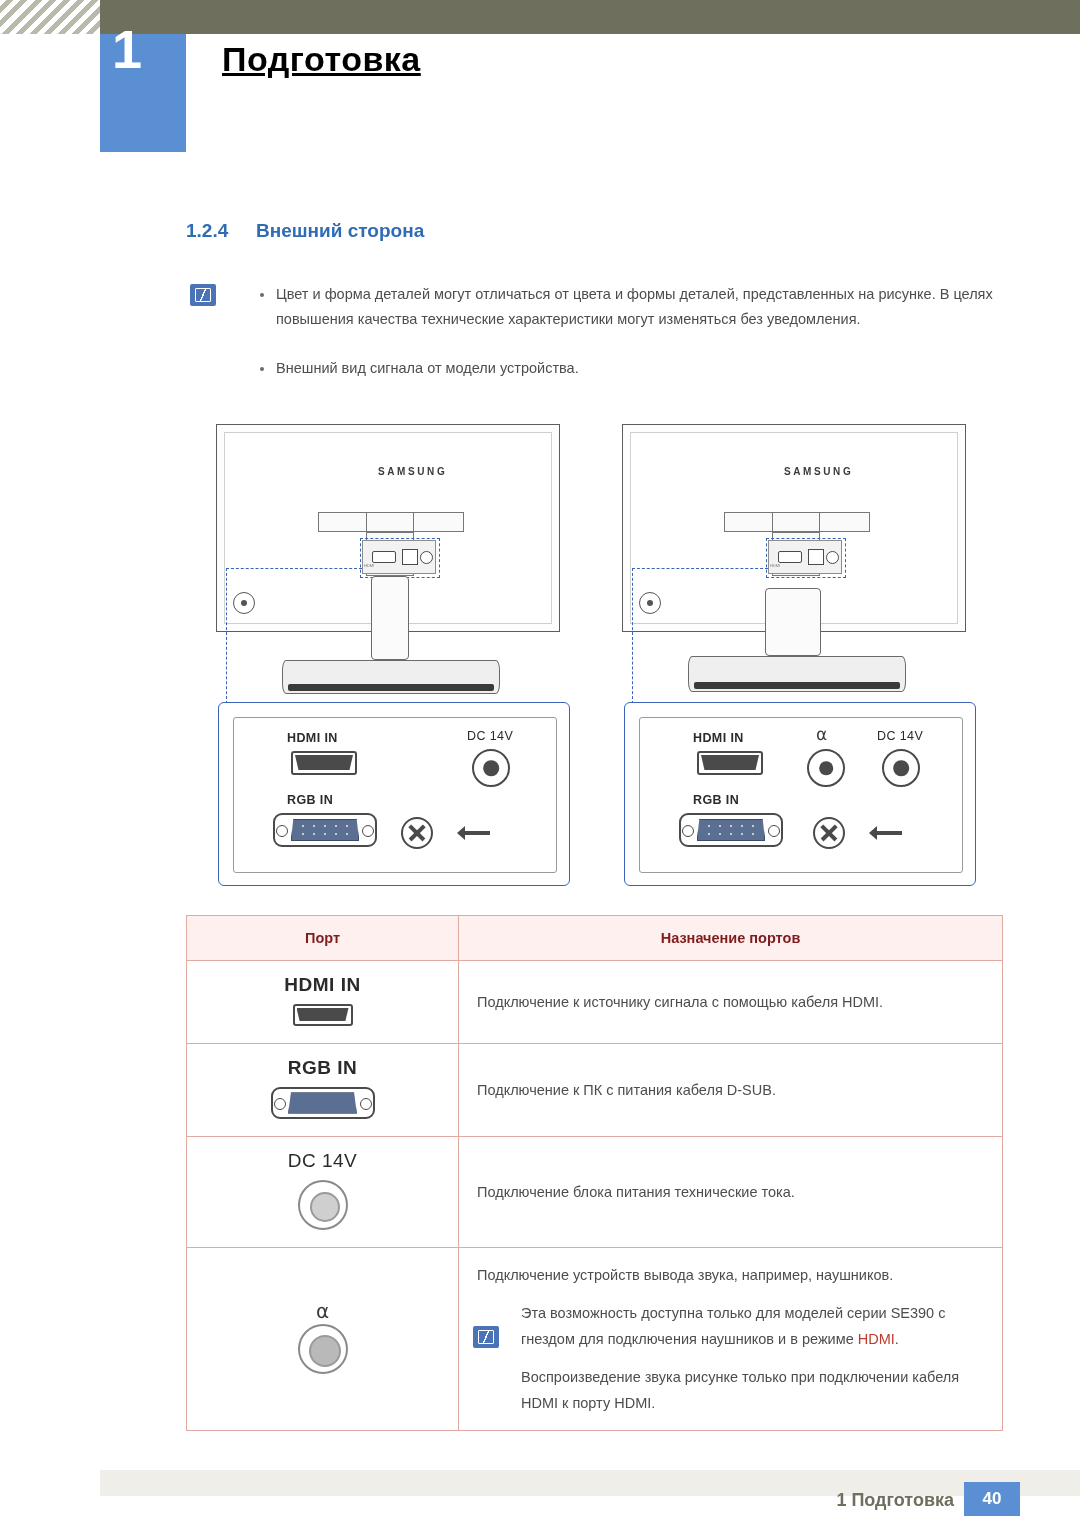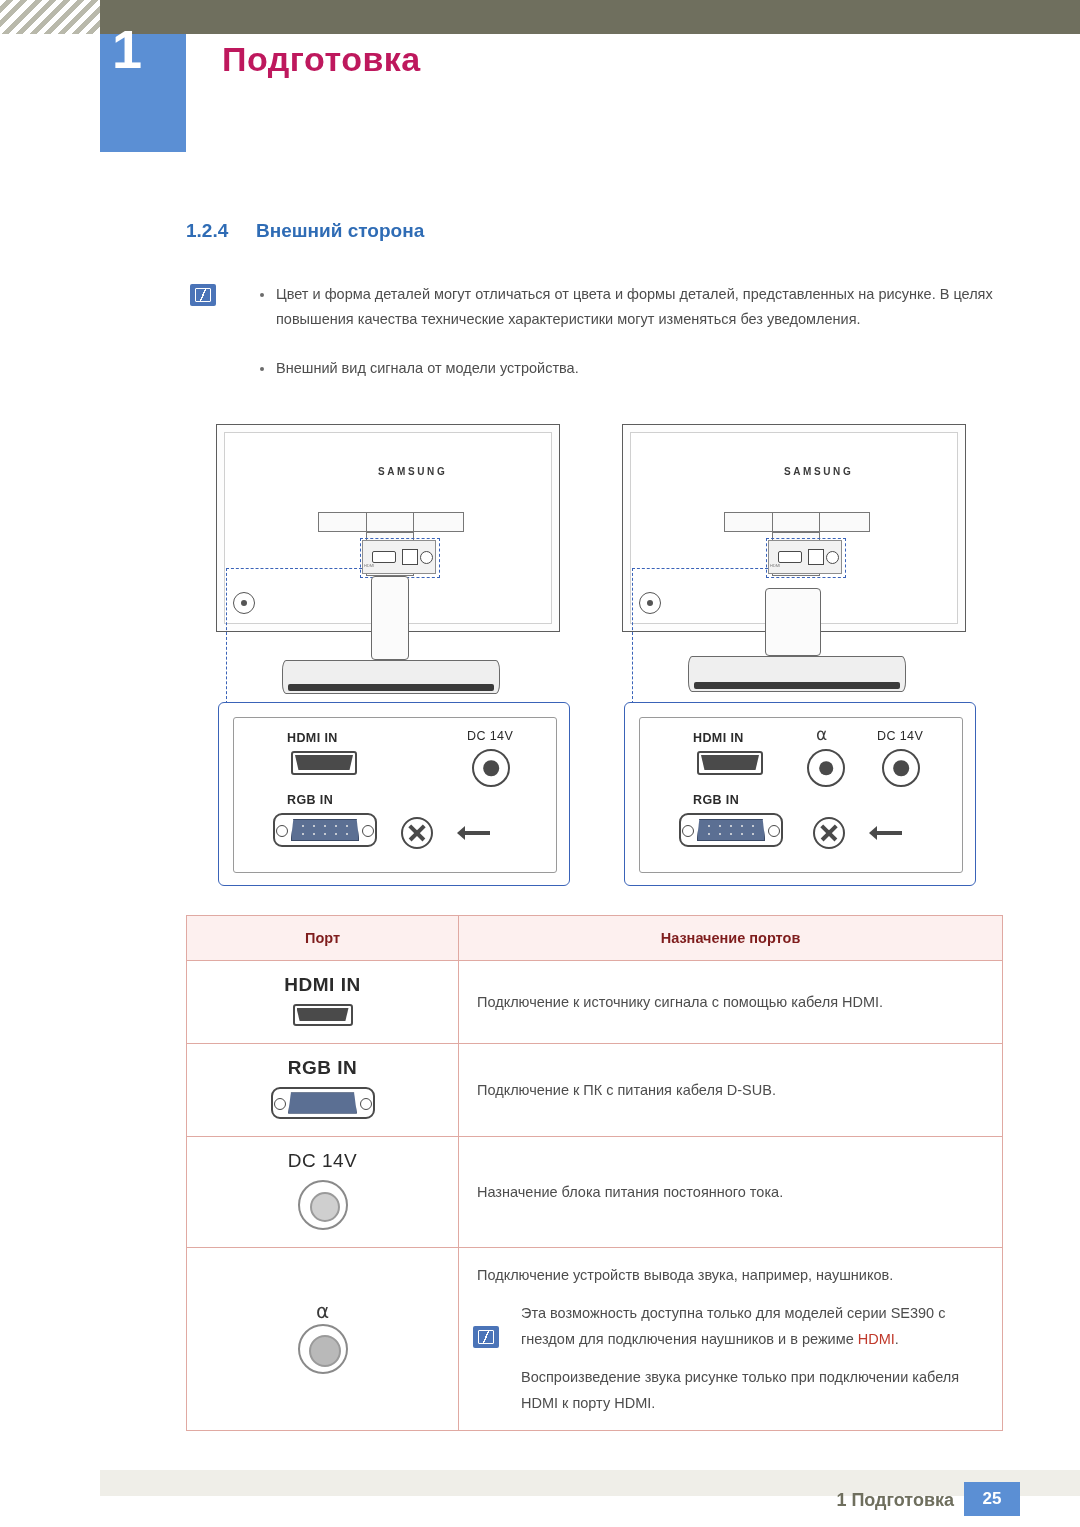--- a/index.html
+++ b/index.html
@@ -47,24 +47,25 @@
     left: 112px;
     color: #ffffff;
     font-size: 54px;
     font-weight: bold;
     line-height: 1;
   }
   .chapter-title {
     position: absolute;
     top: 40px;
     left: 222px;
-    color: #be185d;
+    color: #000000;
     font-size: 34px;
     font-weight: bold;
     letter-spacing: 0.5px;
+    text-decoration: underline;
   }
 
   
   .sect-num {
     position: absolute;
     top: 220px;
     left: 186px;
     color: #2f6cb5;
     font-size: 19px;
     font-weight: bold;
@@ -610,21 +611,21 @@
 
     <tr>
       <td class="port-cell">
         <span class="port-name dc">DC 14V</span>
         <span class="port-fig">
           <span style="position:relative; display:inline-block; width:46px; height:46px; border:2.5px solid #8a8a8a; border-radius:50%; background:#fff;">
             <span style="position:absolute; left:50%; top:50%; width:26px; height:26px; margin:-13px 0 0 -13px; border:2px solid #9a9a9a; border-radius:50%; background:#cfcfcf;"></span>
           </span>
         </span>
       </td>
-      <td class="desc-cell">Назначение блока питания постоянного тока.</td>
+      <td class="desc-cell">Подключение блока питания технические тока.</td>
     </tr>
 
     <tr>
       <td class="port-cell">
         <span class="port-fig">
           <span style="display:block; font-size:20px; color:#3a3a3a; line-height:22px; margin-bottom:2px;">⍺</span>
           <span style="position:relative; display:inline-block; width:46px; height:46px; border:2.5px solid #8a8a8a; border-radius:50%; background:#fff;">
             <span style="position:absolute; left:50%; top:50%; width:28px; height:28px; margin:-14px 0 0 -14px; border:2px solid #9a9a9a; border-radius:50%; background:#b9b9b9;"></span>
           </span>
         </span>
@@ -634,13 +635,13 @@
         <div class="note-icon" style="position:absolute; left:14px; top:78px;"></div>
         <div style="padding-left:44px; margin-bottom:12px;">Эта возможность доступна только для моделей серии SE390 с гнездом для подключения наушников и в режиме <span style="color:#c0392b;">HDMI</span>.</div>
         <div style="padding-left:44px;">Воспроизведение звука рисунке только при подключении кабеля HDMI к порту HDMI.</div>
       </td>
     </tr>
   </tbody>
 </table>
 
 <div class="footer-bar"></div>
 <div class="footer-text">1 Подготовка</div>
-<div class="footer-page">25</div>
+<div class="footer-page">40</div>
 
 </body></html>

